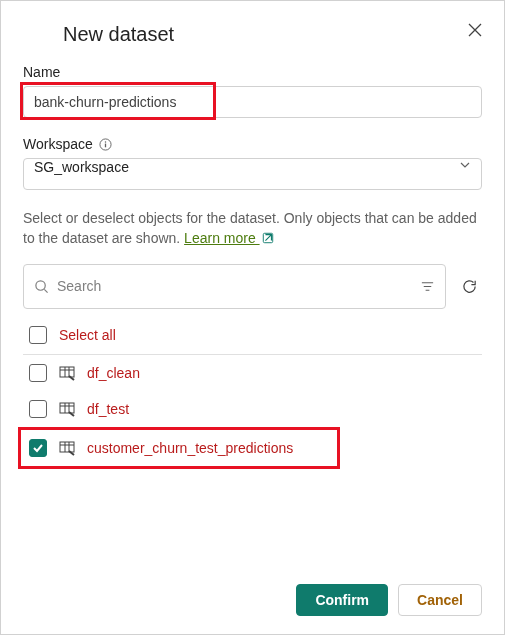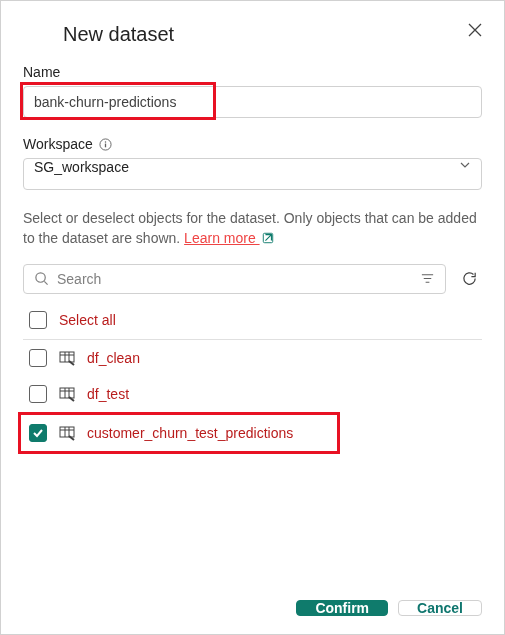--- a/index.html
+++ b/index.html
@@ -75,38 +75,38 @@
       cursor: pointer;
       color: #242424;
     }
     .helper-text {
       font-size: 14px;
       color: #616161;
       line-height: 1.45;
       margin-bottom: 14px;
     }
     .learn-more {
-      color: #ef4444;
+      color: #4d7c0f;
       text-decoration: underline;
       cursor: pointer;
     }
     .learn-more-icon {
       color: #0f7b6c;
       margin-left: 2px;
       vertical-align: middle;
     }
     .search-row {
       display: flex;
       align-items: center;
       gap: 10px;
       margin-bottom: 12px;
     }
     .search-box {
       flex: 1;
-      height: 30px;
+      height: 45px;
       border: 1px solid #d1d1d1;
       border-radius: 4px;
       display: flex;
       align-items: center;
       padding: 0 10px;
       gap: 8px;
     }
     .search-input {
       border: none;
       outline: none;
@@ -172,39 +172,39 @@
       color: #424242;
     }
     .footer {
       position: absolute;
       bottom: 18px;
       right: 22px;
       display: flex;
       gap: 10px;
     }
     .btn {
-      height: 16px;
+      height: 32px;
       padding: 0 18px;
       border-radius: 4px;
       font-size: 14px;
       font-weight: 600;
       cursor: pointer;
       font-family: inherit;
       display: flex;
       align-items: center;
     }
     .btn-primary {
       background: #0f7b6c;
       border: 1px solid #0f7b6c;
       color: #fff;
     }
     .btn-secondary {
       background: #fff;
       border: 1px solid #d1d1d1;
-      color: #0f766e;
+      color: #a16207;
     }
     .info-icon {
       display: inline-flex;
       color: #616161;
     }
   </style>
 </head>
 <body>
 
 <div class="close-btn">

